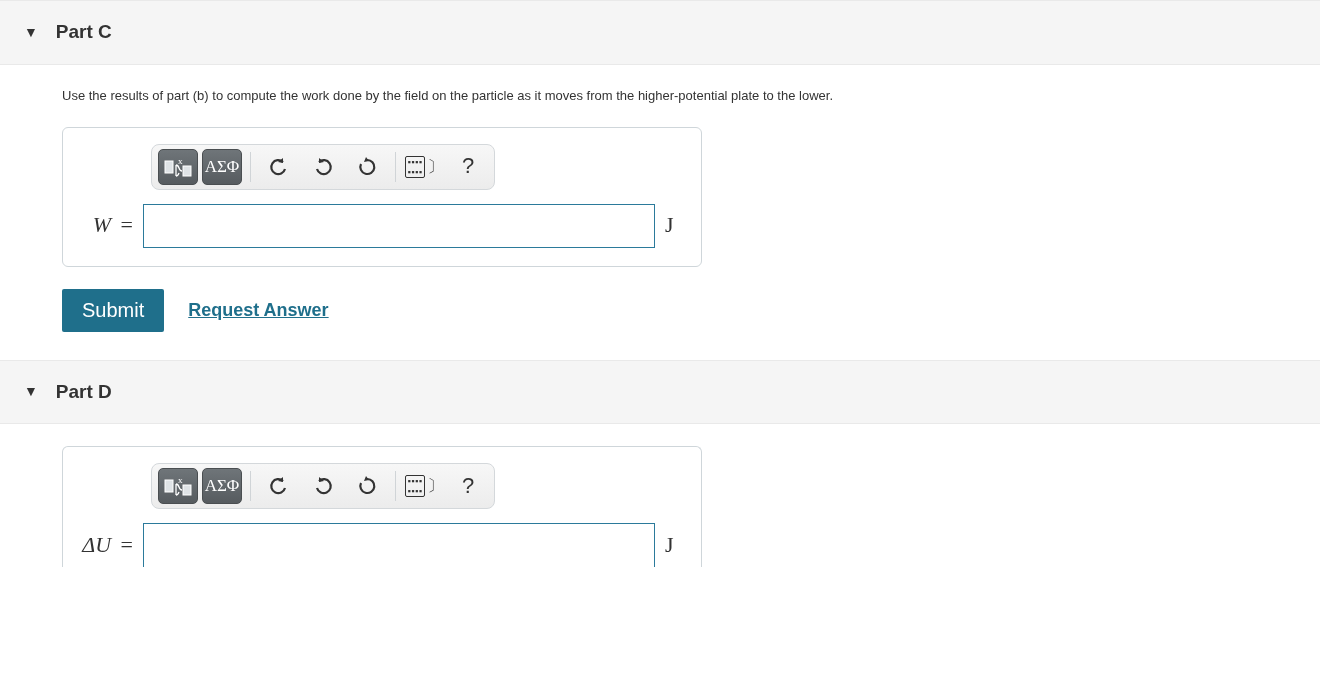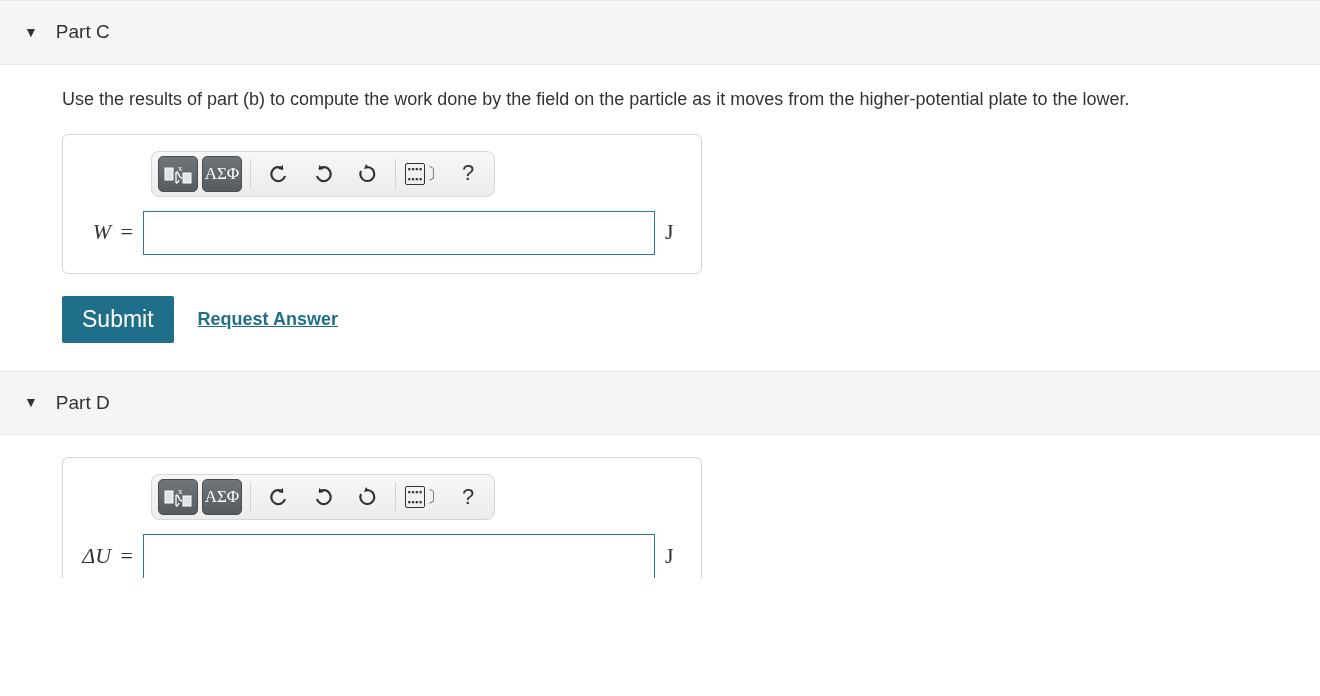--- a/index.html
+++ b/index.html
@@ -17,29 +17,29 @@
     align-items: center;
     gap: 18px;
     border-top: 1px solid #e9e9e9;
     border-bottom: 1px solid #e9e9e9;
   }
   .part-header .caret {
     font-size: 14px;
     color: #333;
   }
   .part-header .title {
-    font-weight: 400;
+    font-weight: 700;
     font-size: 19px;
     color: #333;
   }
   .part-body {
     padding: 22px 40px 28px 62px;
   }
   .question-text {
-    font-size: 18px;
+    font-size: 13px;
     color: #333;
     margin-bottom: 22px;
   }
   .answer-panel {
     border: 1px solid #cfd6da;
     border-radius: 6px;
     width: 640px;
     padding: 16px 16px 18px 16px;
     position: relative;
   }
@@ -115,21 +115,21 @@
     margin-top: 22px;
     display: flex;
     align-items: center;
     gap: 24px;
   }
   .submit-btn {
     background: #1f6f8b;
     color: #fff;
     border: none;
     padding: 10px 20px;
-    font-size: 23px;
+    font-size: 20px;
     border-radius: 2px;
     cursor: pointer;
     font-family: inherit;
   }
   .request-link {
     color: #1f6f8b;
     font-weight: 700;
     text-decoration: underline;
     font-size: 18px;
     cursor: pointer;

